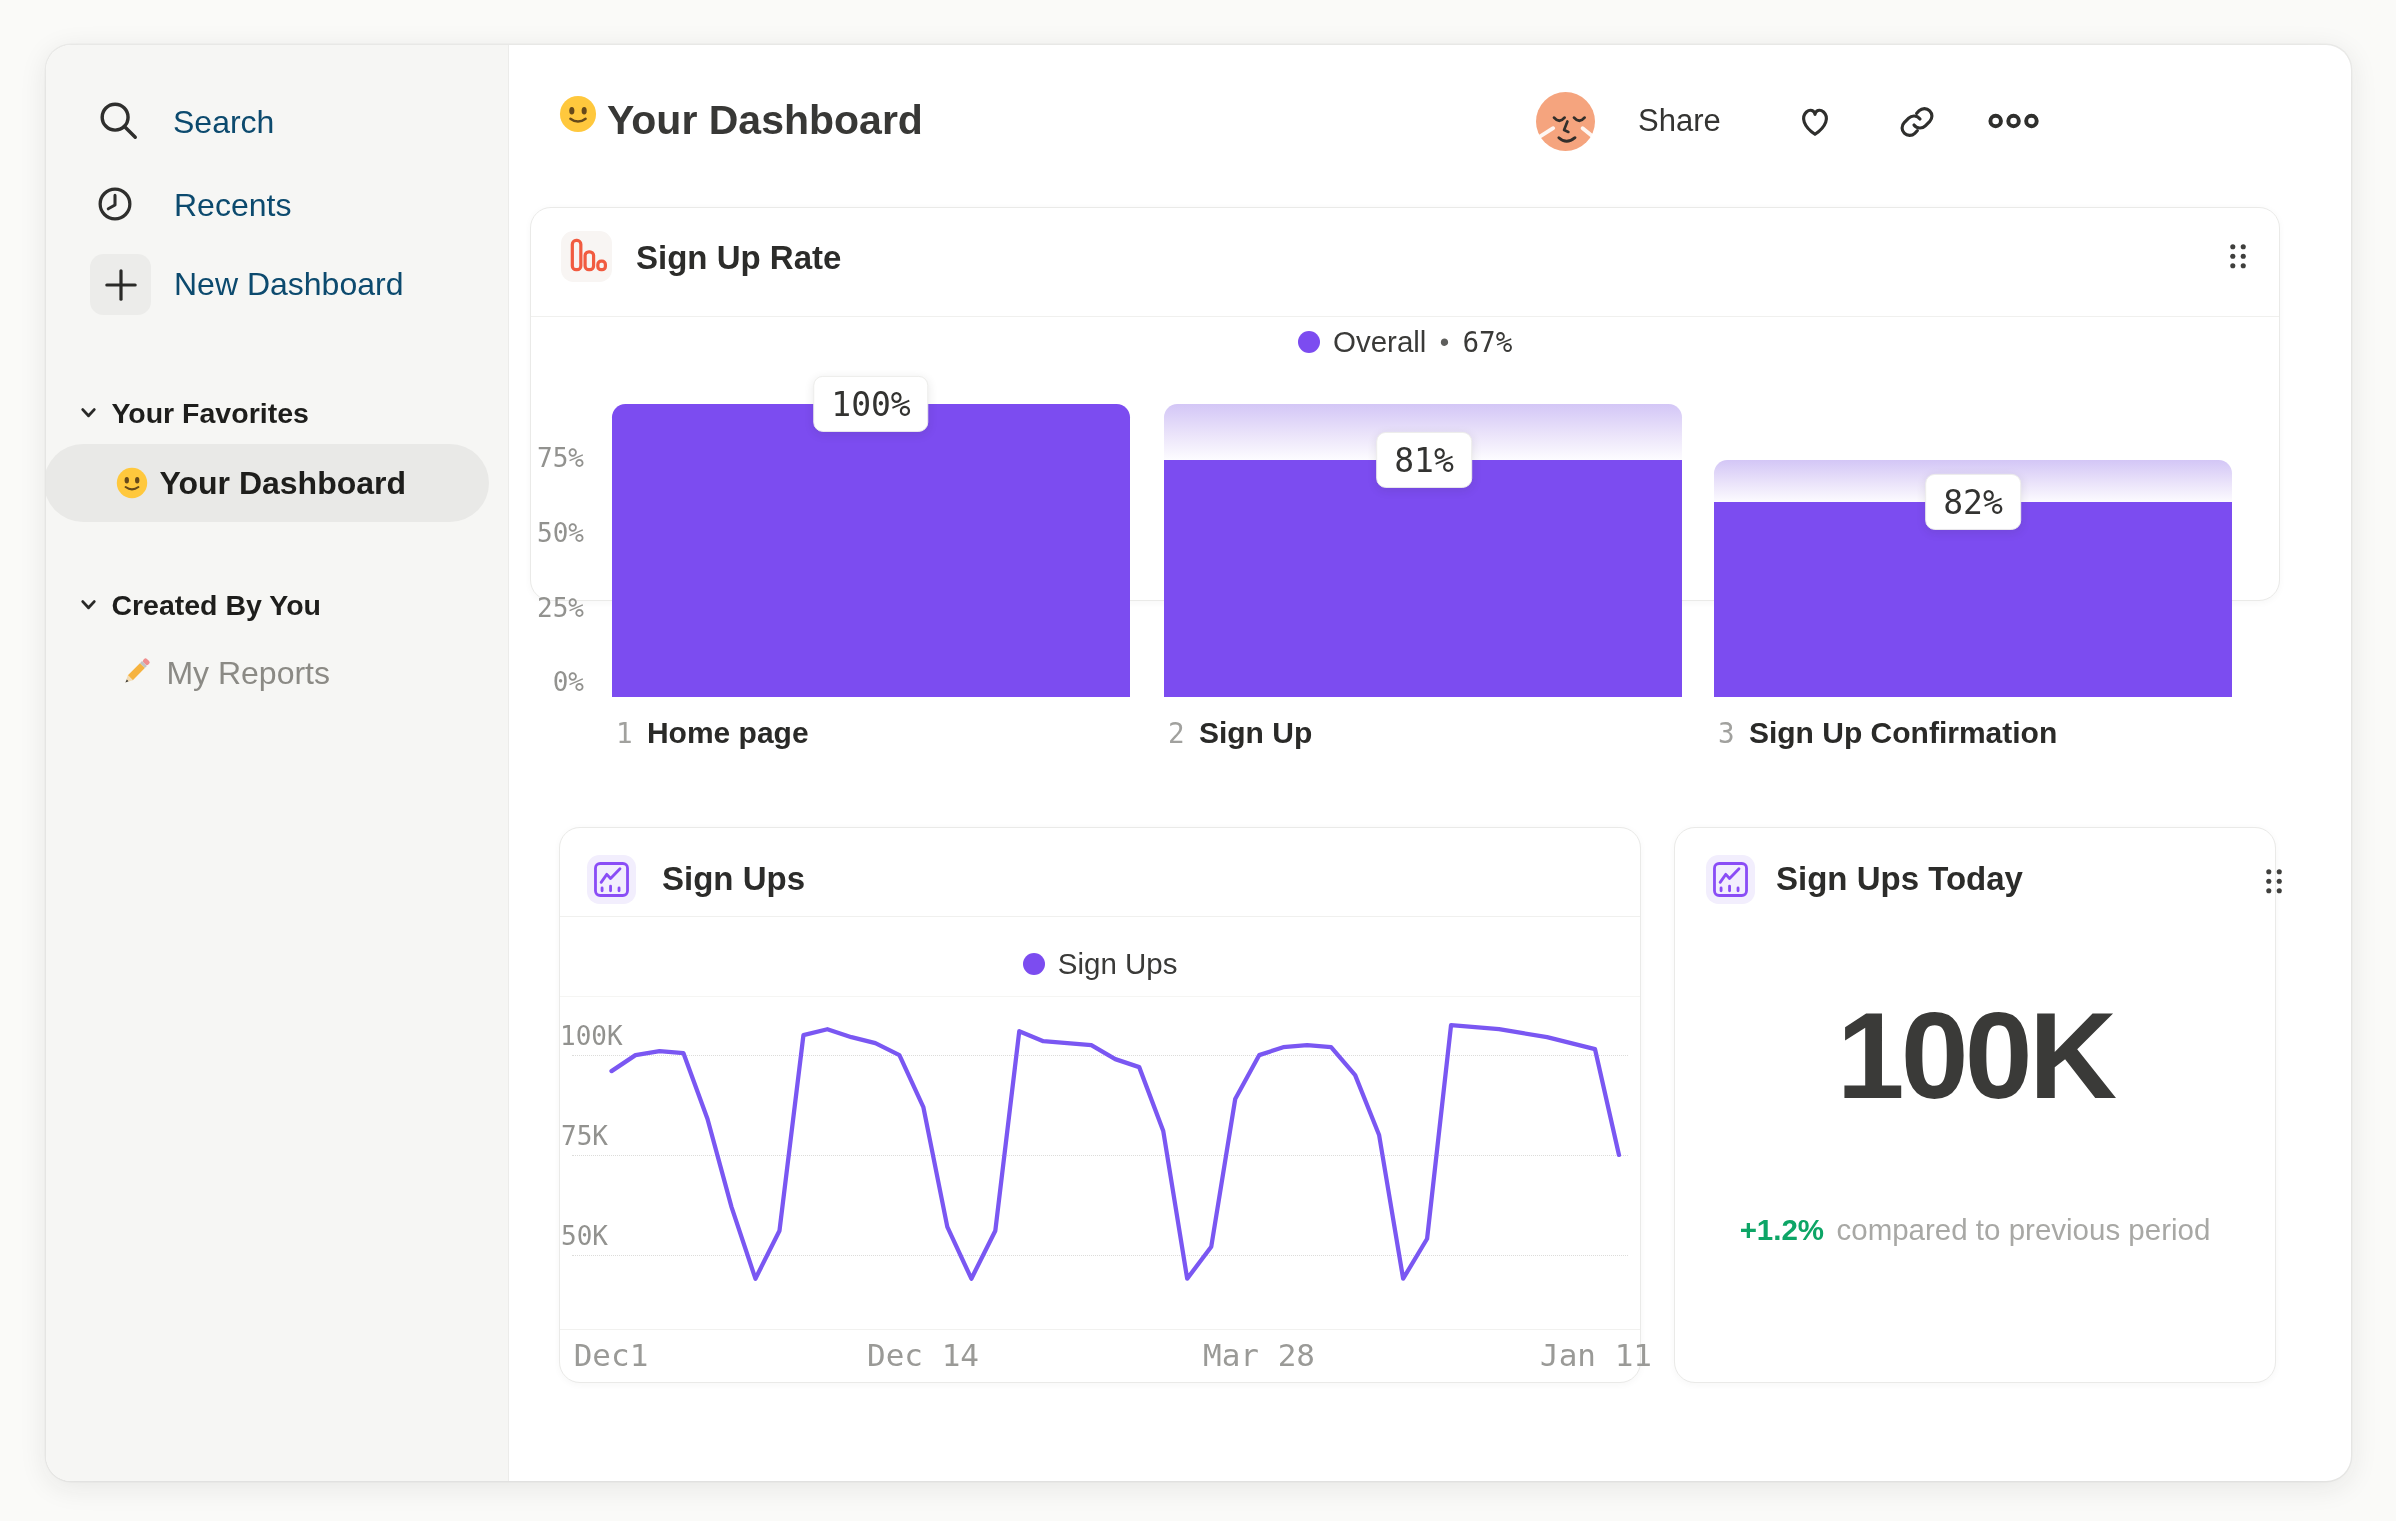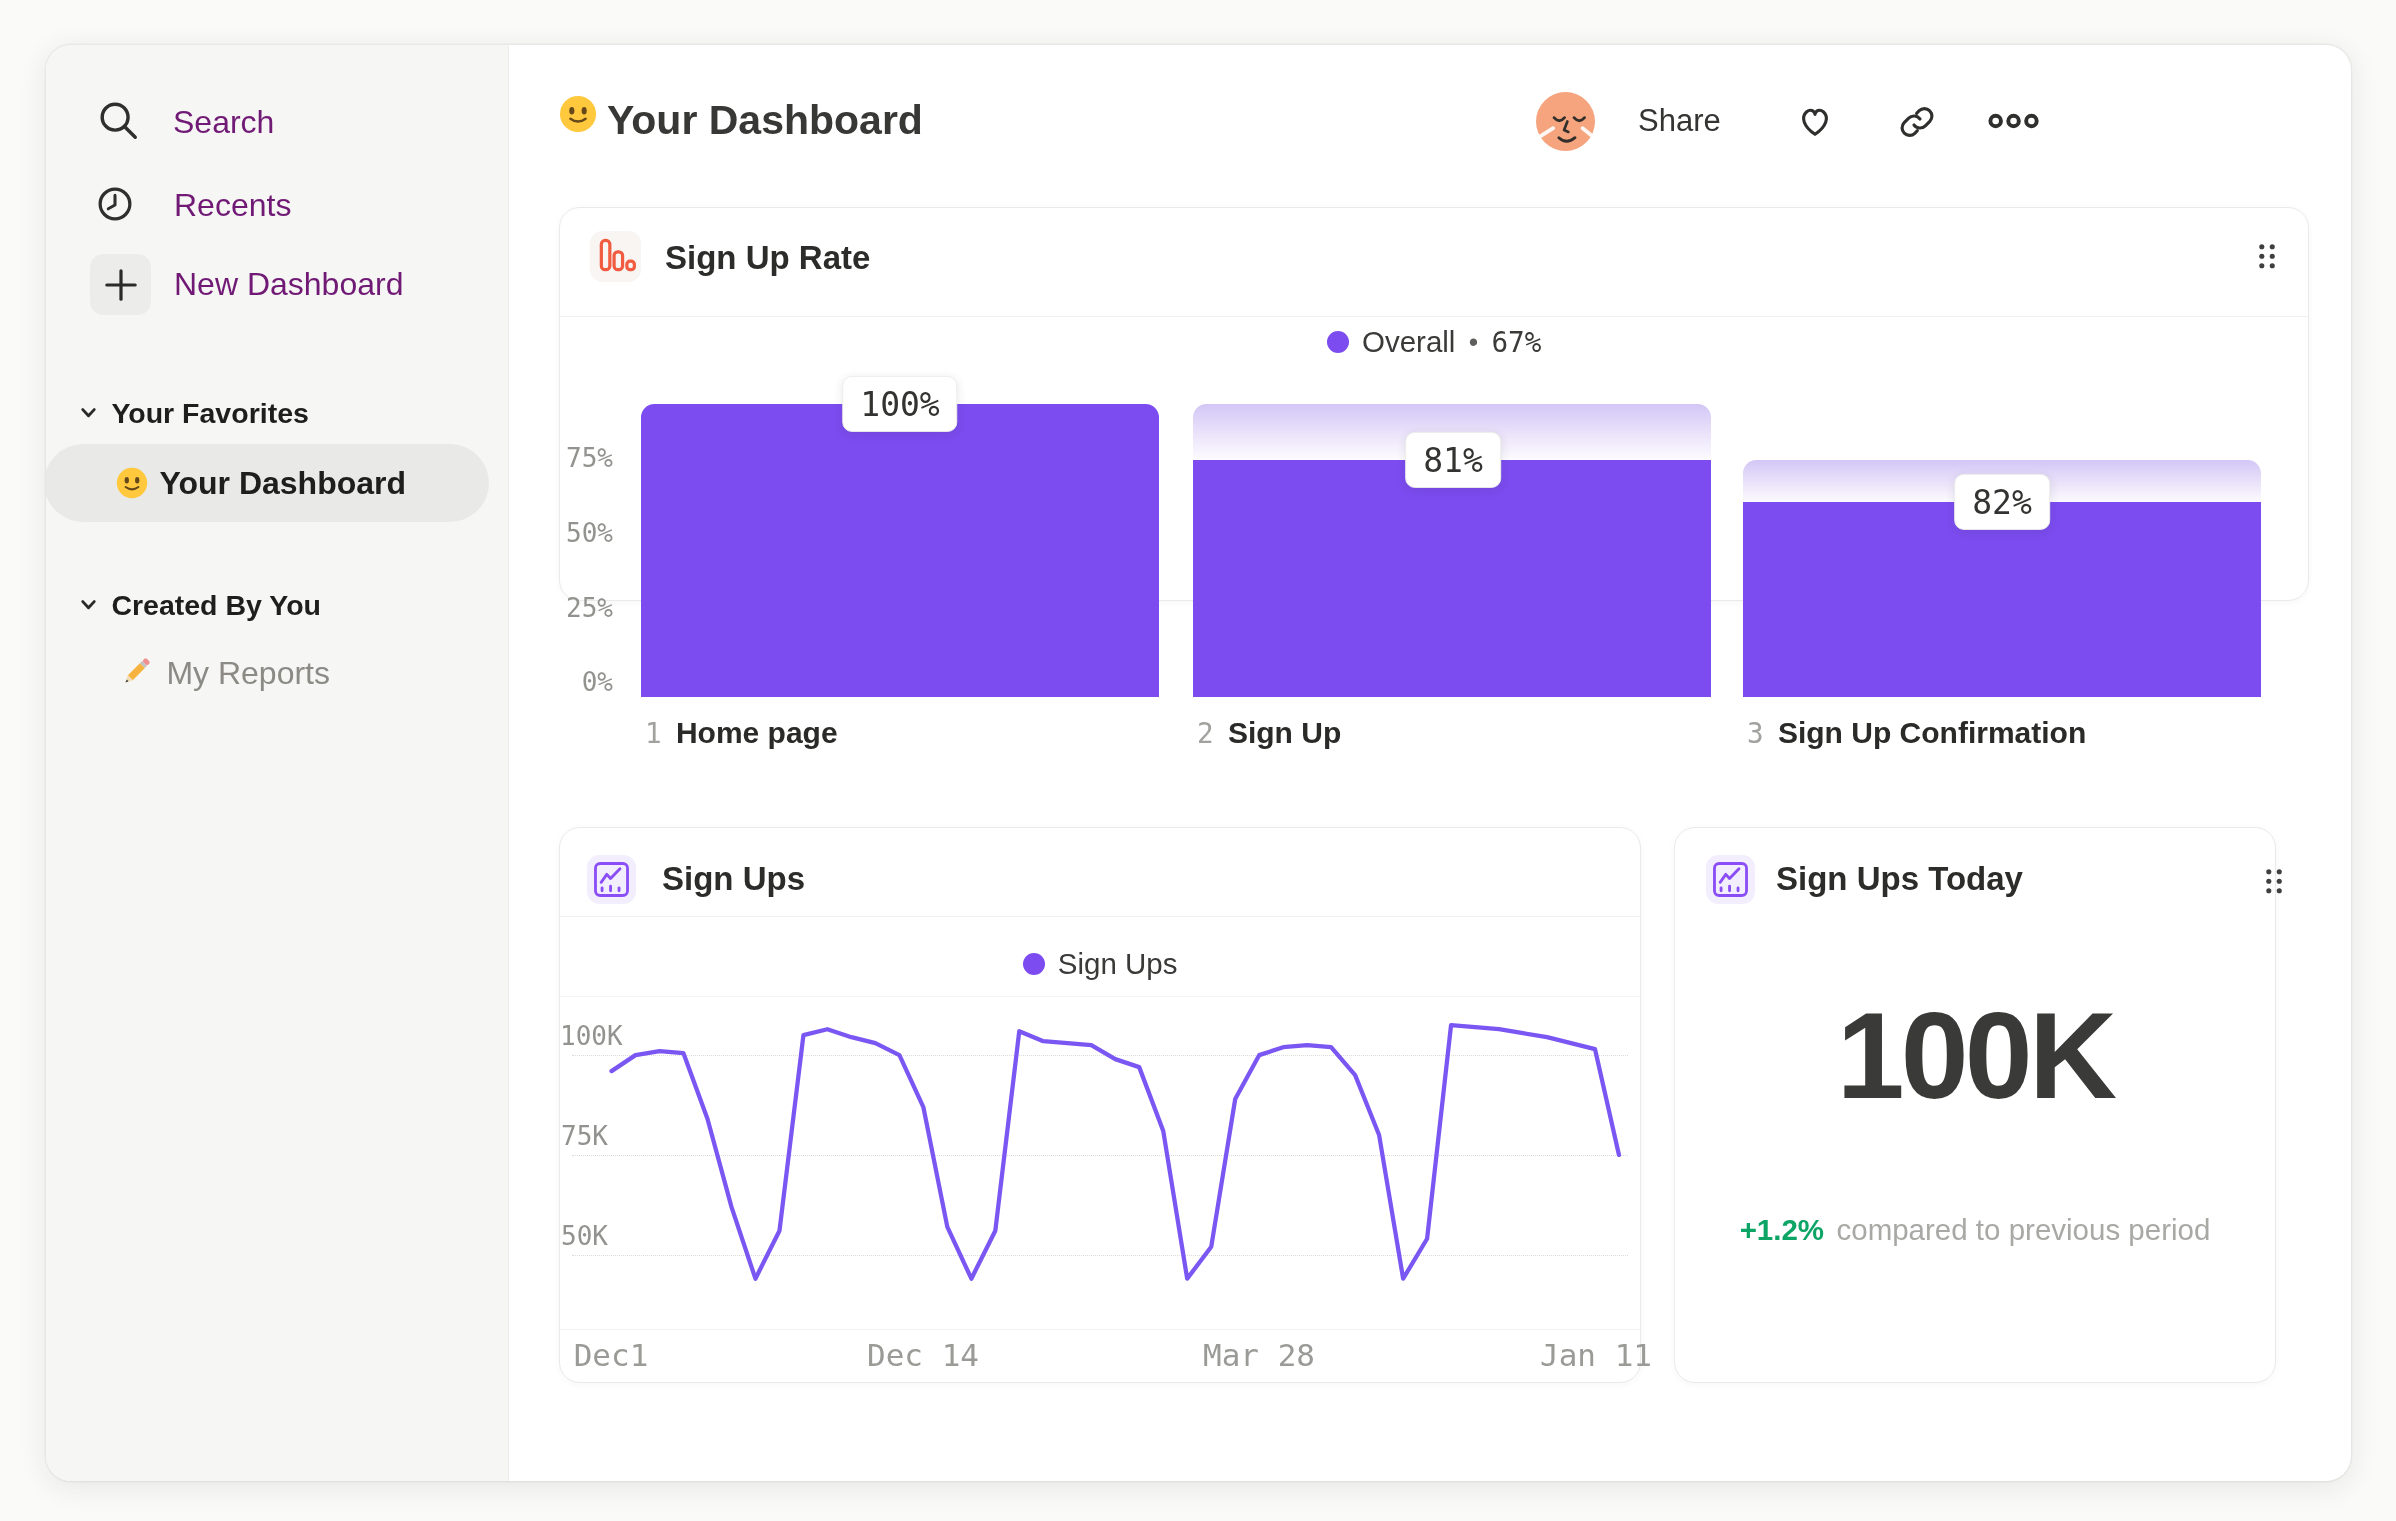--- a/index.html
+++ b/index.html
@@ -8,21 +8,21 @@
   .mono { font-family:"DejaVu Sans Mono",monospace; }
 
   .app { position:absolute; left:46px; top:45px; width:2305px; height:1436px;
          background:#FFFFFF; border-radius:25px; overflow:hidden;
          box-shadow:0 5.7px 28.5px rgba(30,30,30,.09), 0 0 0 1.4px #EFEFED; }
 
   
   .sidebar { position:absolute; left:0; top:0; width:463px; height:100%;
              background:#F6F6F4; border-right:1.4px solid #ECECEA; }
   .nav-row { position:absolute; display:flex; align-items:center; cursor:pointer; }
-  .nav-label { font-size:32px; font-weight:500; color:#701a75; white-space:nowrap; }
+  .nav-label { font-size:32px; font-weight:500; color:#0c4a6e; white-space:nowrap; }
   .plus-box { width:61px; height:61px; background:#ECECEA; border-radius:13.3px;
               display:flex; align-items:center; justify-content:center; }
   .section-head { position:absolute; display:flex; align-items:center; gap:12.4px; cursor:pointer; }
   .section-label { font-size:28.5px; font-weight:700; color:#1E1E1C; }
   .pill { position:absolute; left:-1.9px; top:399px; width:445px; height:78px;
           background:#E9E9E7; border-radius:39px; display:flex; align-items:center; cursor:pointer; }
   .pill-label { font-size:32px; font-weight:600; color:#1E1E1C; margin-left:11.4px; }
   .gray-row { position:absolute; display:flex; align-items:center; gap:12.4px; cursor:pointer; }
   .gray-label { font-size:32px; font-weight:500; color:#8B8A85; }
 
@@ -34,21 +34,21 @@
   .share-label { position:absolute; left:1592px; top:57px; height:38px; line-height:38px;
                  font-size:31px; font-weight:500; color:#343432; cursor:pointer; }
   .icon-btn { position:absolute; cursor:pointer; }
   .add-report { position:absolute; left:2029px; top:43px; width:219px; height:70px;
                 background:#5847E5; border:none; border-radius:17px; color:#fff;
                 font-size:31px; font-weight:600; font-family:inherit; cursor:pointer; }
 
   
   .card { position:absolute; background:#fff; border:1.4px solid #EAEAE8; border-radius:21px;
           box-shadow:0 1.9px 7.6px rgba(40,40,40,.035); }
-  #card-funnel { left:513px; top:162px; width:1750px; height:394px; }
+  #card-funnel { left:484px; top:162px; width:1750px; height:394px; }
   #card-line   { left:513px; top:782px; width:1082px; height:556px; }
   #card-metric { left:1628px; top:782px; width:602px; height:556px; }
 
   .c-icon { position:absolute; border-radius:12.4px; display:flex; align-items:center; justify-content:center; }
   .c-icon.warm   { background:#F8F5F3; width:51px; height:51px; left:30px; top:23px; }
   .c-icon.purple { background:#F2EEFD; width:49px; height:49px; }
   .c-title { position:absolute; font-size:33px; font-weight:700; color:#2C2C2A; line-height:42px; }
   .drag-handle { position:absolute; width:27px; height:28.5px; cursor:grab; }
   .divider { position:absolute; left:0; right:0; height:0; border-top:1.9px solid #F0F0EE; }
   .legend { position:absolute; left:0; right:0; display:flex; align-items:center;

